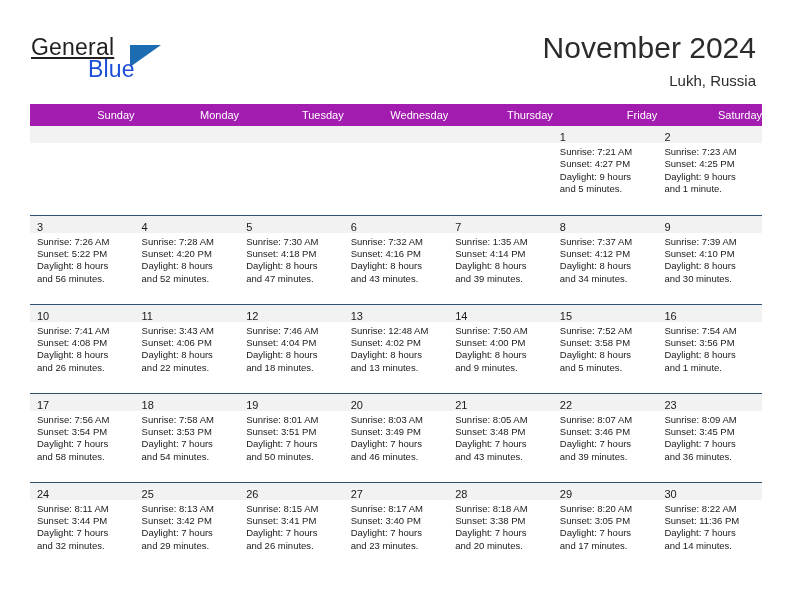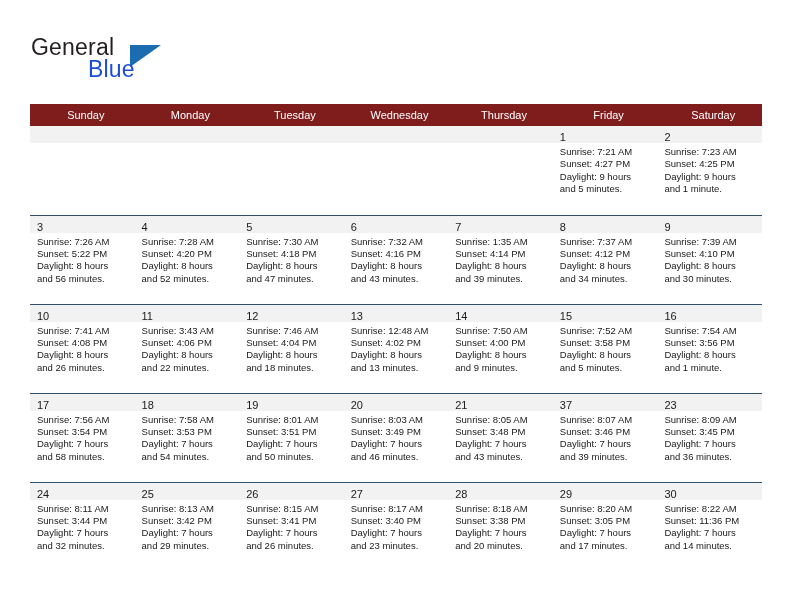--- a/index.html
+++ b/index.html
@@ -39,20 +39,21 @@
   }
   .logo-general {
     position: absolute;
     left: 0;
     top: 0;
     font-size: 23px;
     letter-spacing: 0.2px;
     color: #231f20;
     line-height: 26px;
     font-family: "Liberation Sans", sans-serif;
+    text-decoration: underline;
   }
   .logo-blue {
     position: absolute;
     left: 57px;
     top: 22px;
     font-size: 23px;
     letter-spacing: 0.2px;
     color: #1d4ed8;
     line-height: 26px;
     font-family: "Liberation Sans", sans-serif;
@@ -92,25 +93,25 @@
   
   .calendar {
     position: absolute;
     left: 30px;
     top: 104px;
     width: 732px;
     border-collapse: collapse;
     table-layout: fixed;
   }
   .calendar th {
-    background: #7f1d1d;
+    background: #a21caf;
     color: #ffffff;
     font-size: 11px;
     font-weight: normal;
-    text-align: center;
+    text-align: right;
     padding: 5px 0 5px 7px;
     height: 19px;
     box-sizing: border-box;
     border: none;
   }
   .calendar td {
     vertical-align: top;
     padding: 0;
     border: none;
     border-top: 1px solid #30506e;
@@ -155,20 +156,22 @@
 <div class="page">
 
   <div class="masthead">
     <div class="logo">
       <span class="logo-general">General</span>
       <span class="logo-triangle"></span>
       <span class="logo-blue">Blue</span>
     </div>
 
     <div class="title-block">
+      <div class="cal-title">November 2024</div>
+      <div class="cal-subtitle">Lukh, Russia</div>
     </div>
   </div>
 
   <table class="calendar">
     <thead>
       <tr>
         <th>Sunday</th>
         <th>Monday</th>
         <th>Tuesday</th>
         <th>Wednesday</th>
@@ -436,21 +439,21 @@
               <div class="details">
                 <div>Sunrise: 8:05 AM</div>
                 <div>Sunset: 3:48 PM</div>
                 <div>Daylight: 7 hours</div>
                 <div>and 43 minutes.</div>
               </div>
             </div>
           </td>
           <td>
             <div class="daycell">
-              <div class="daynum-band"><span class="daynum">37</span></div>
+              <div class="daynum-band"><span class="daynum">22</span></div>
               <div class="details">
                 <div>Sunrise: 8:07 AM</div>
                 <div>Sunset: 3:46 PM</div>
                 <div>Daylight: 7 hours</div>
                 <div>and 39 minutes.</div>
               </div>
             </div>
           </td>
           <td>
             <div class="daycell">

